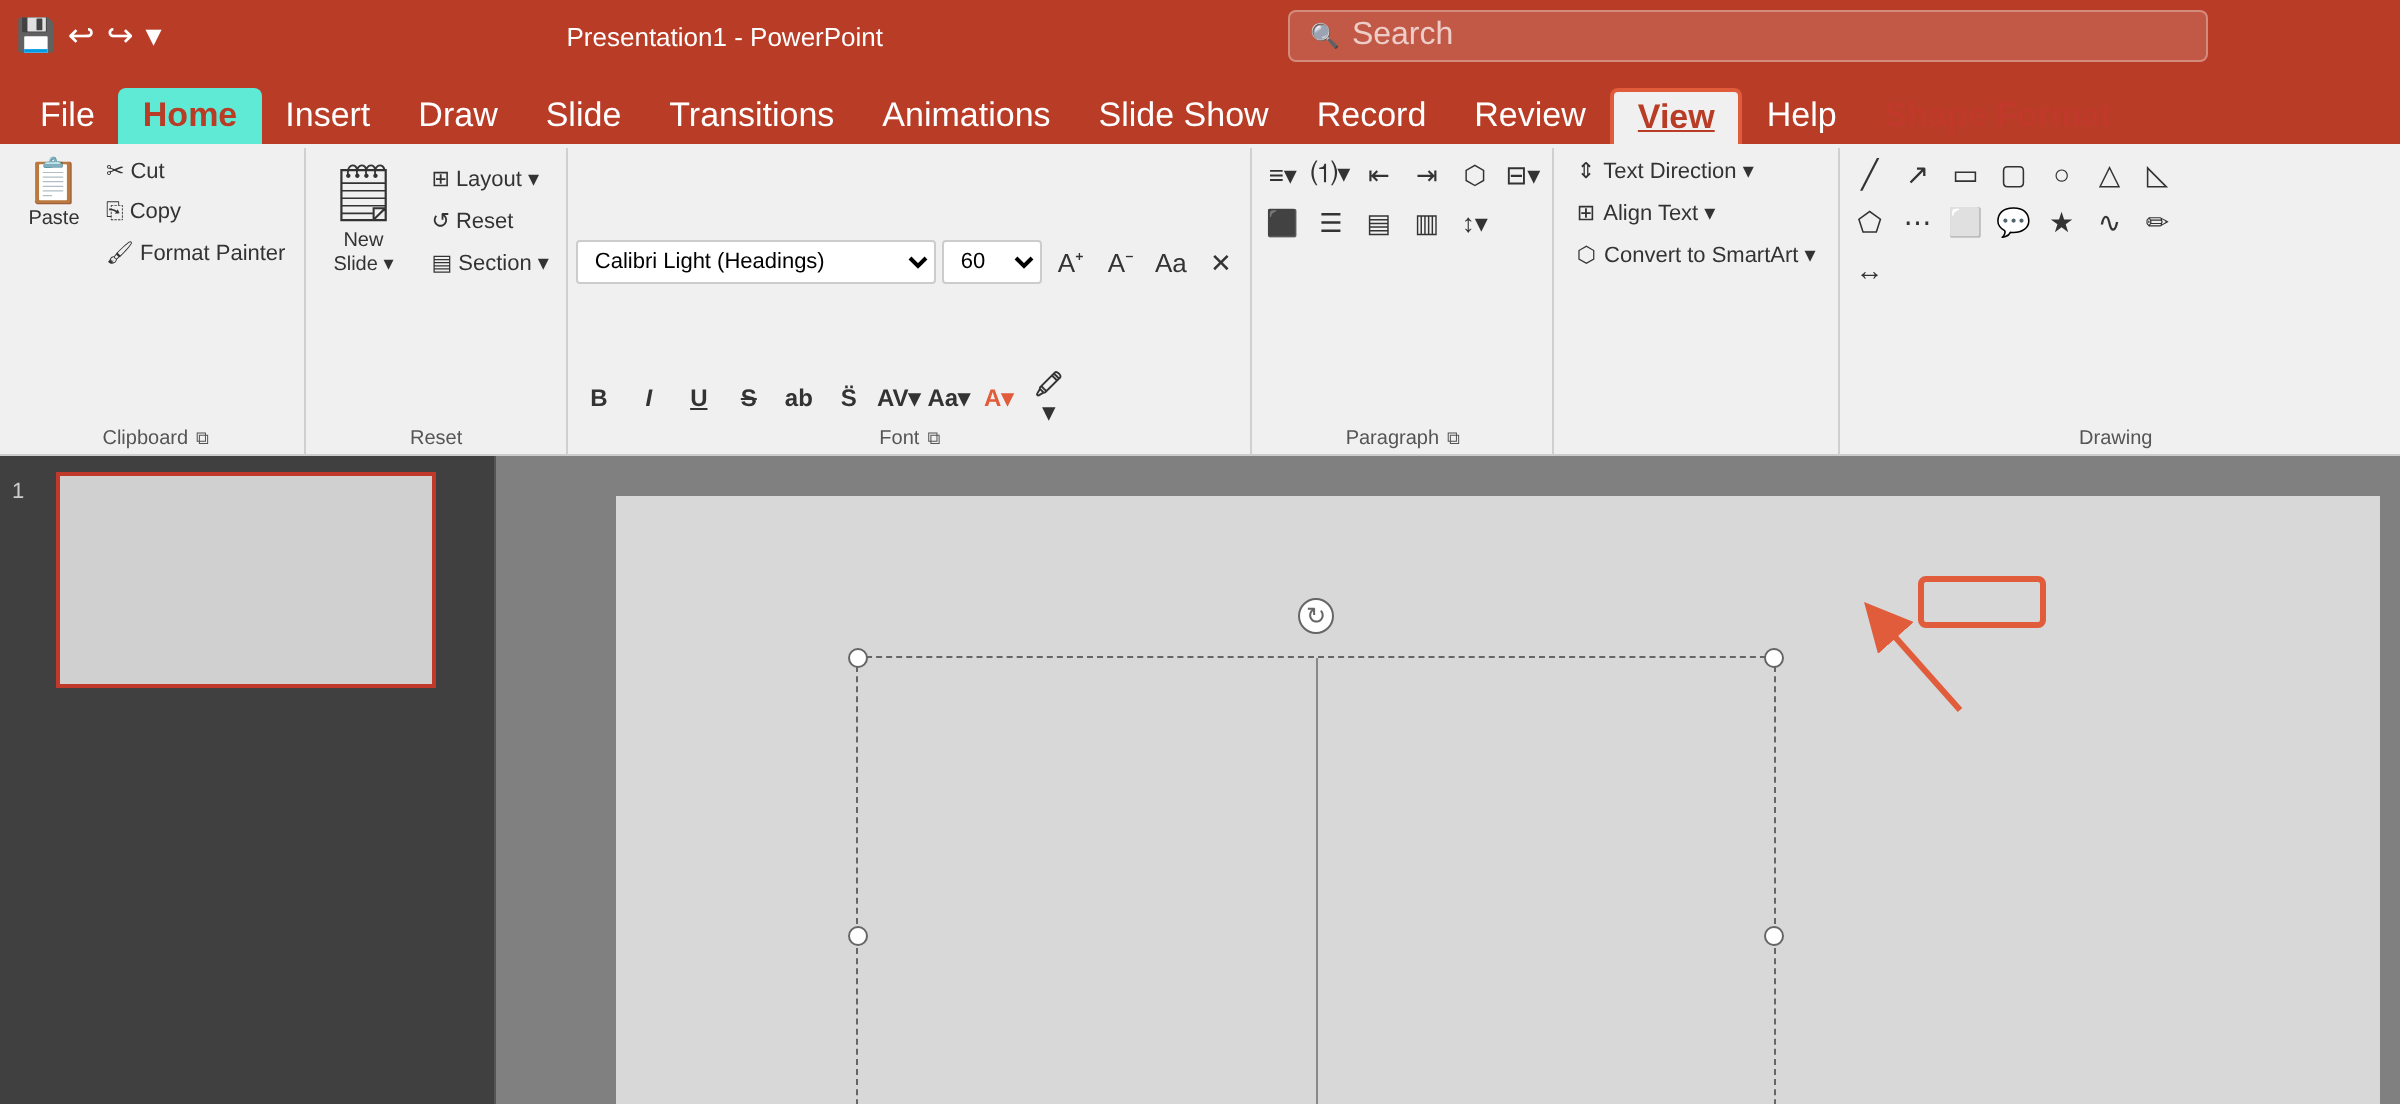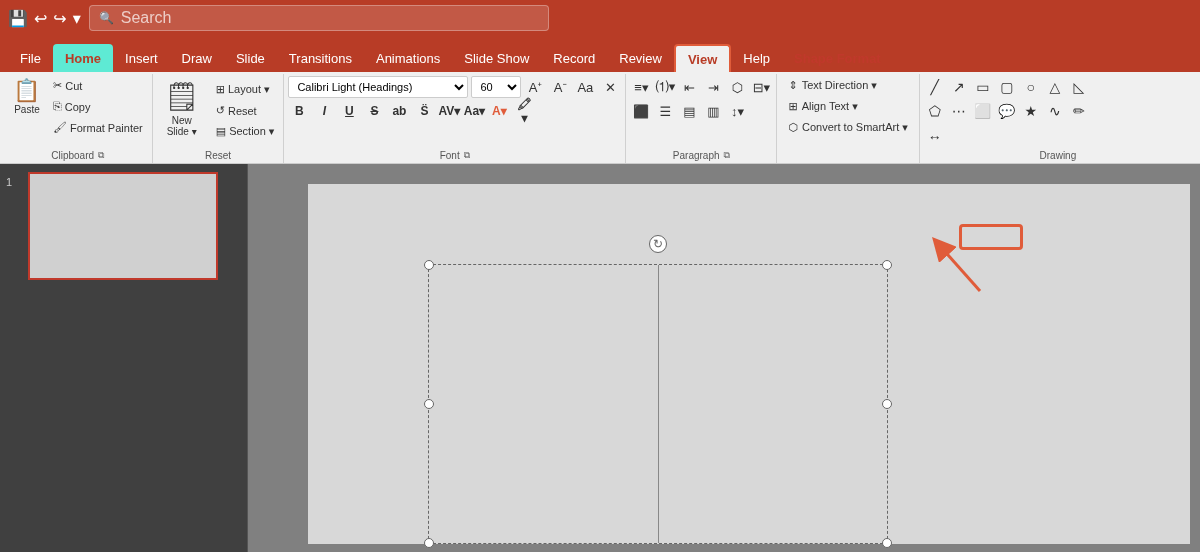--- a/index.html
+++ b/index.html
@@ -52,38 +52,39 @@
     #ribbon-tabs {
       background: #b83c26;
       display: flex;
       align-items: flex-end;
       padding: 0 8px;
       height: 36px;
     }
     .ribbon-tab {
       padding: 6px 12px;
       color: white;
-      font-size: 13px;
+      font-size: 17px;
       cursor: pointer;
       border-radius: 4px 4px 0 0;
       height: 28px;
       display: flex;
       align-items: center;
     }
     .ribbon-tab.active {
       background: #5eead4;
       color: #b83c26;
       font-weight: 600;
     }
     .ribbon-tab.view-active {
       background: #f0f0f0;
       color: #b83c26;
       font-weight: 600;
       border: 2px solid #e05c3a;
       border-bottom: none;
+      text-decoration: underline;
     }
     .ribbon-tab.shape-format { color: #c0392b; font-weight: 600; }
 
     
     #ribbon {
       background: #f0f0f0;
       border-bottom: 1px solid #ccc;
       display: flex;
       align-items: stretch;
       padding: 2px 4px 0 4px;
@@ -144,21 +145,21 @@
       cursor: pointer;
       font-size: 11px;
       color: #333;
       border: 1px solid transparent;
       gap: 3px;
       white-space: nowrap;
     }
 
     
     .font-controls { display: flex; flex-direction: column; gap: 2px; }
-    .font-row { display: flex; align-items: center; gap: 3px; }
+    .font-row { display: flex; align-items: center; gap: 3px; margin-top: 44px; }
     .font-select {
       border: 1px solid #ccc;
       background: white;
       padding: 2px 4px;
       font-size: 11px;
       height: 22px;
       border-radius: 2px;
       cursor: pointer;
       width: 180px;
     }
@@ -357,20 +358,21 @@
 </head>
 <body>
 
 <div id="titlebar">
   <div class="quick-access">
     <span class="qa-icon">💾</span>
     <span class="qa-icon">↩</span>
     <span class="qa-icon">↪</span>
     <span class="qa-icon">▾</span>
   </div>
+  <div class="title-text">Presentation1 - PowerPoint</div>
   <div class="search-bar">
     <span>🔍</span>
     <input type="text" placeholder="Search" style="">
   </div>
   <div style="width:80px;"></div>
 </div>
 
 <div id="ribbon-tabs">
   <div class="ribbon-tab">File</div>
   <div class="ribbon-tab active">Home</div>

